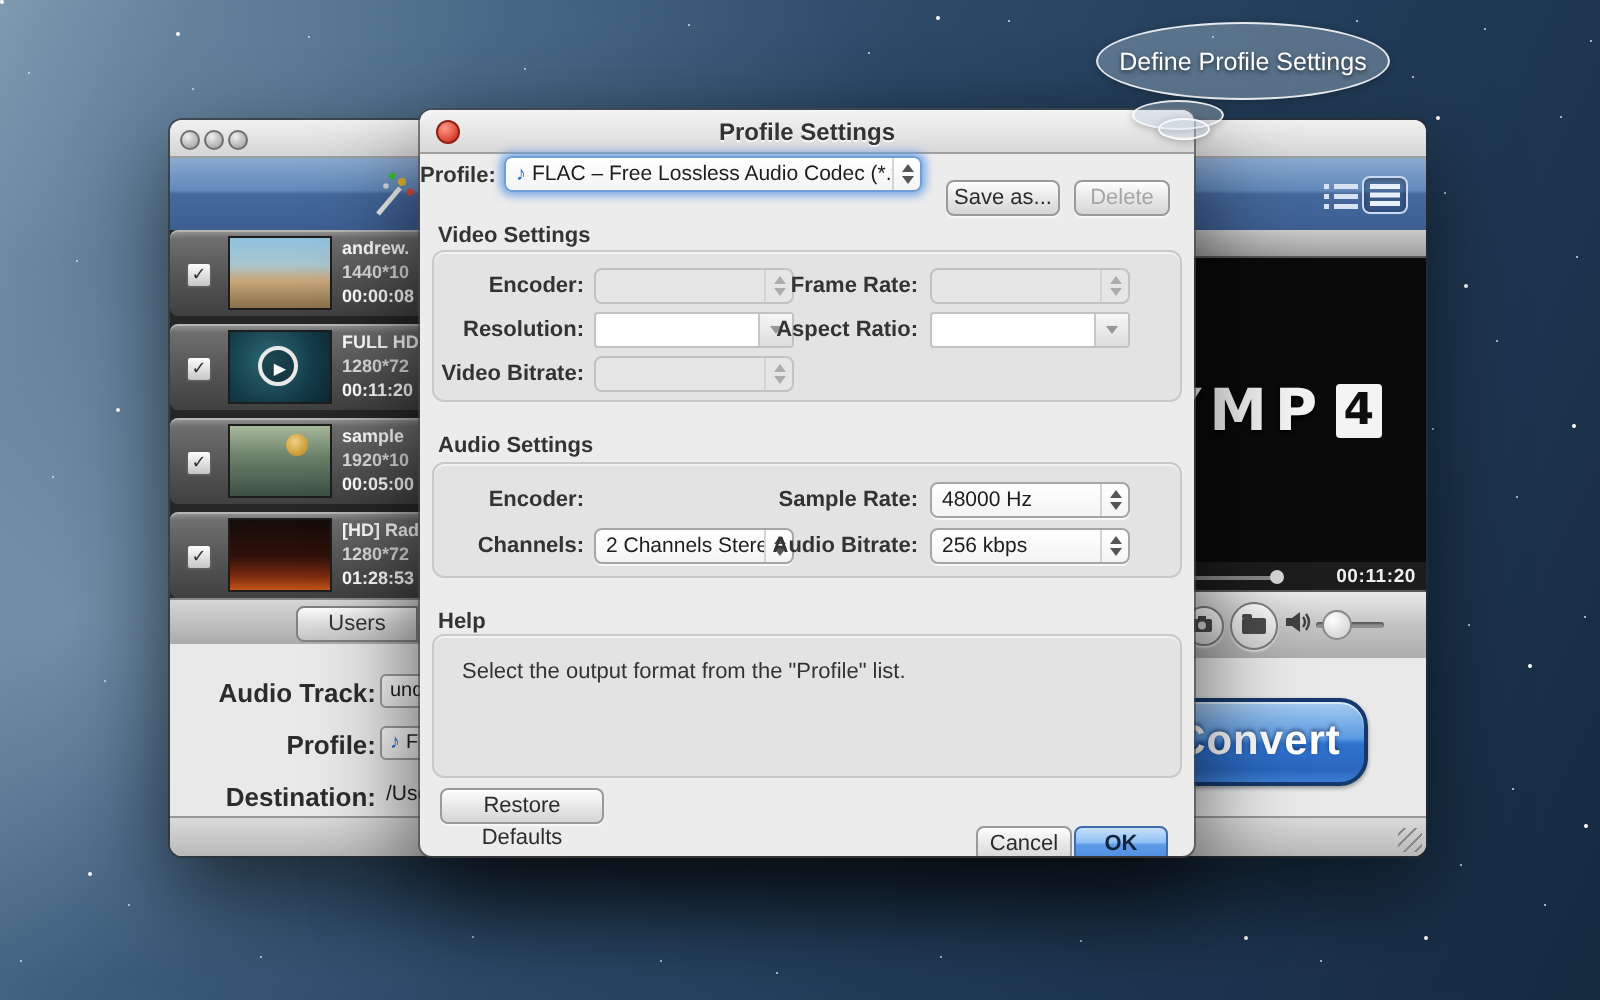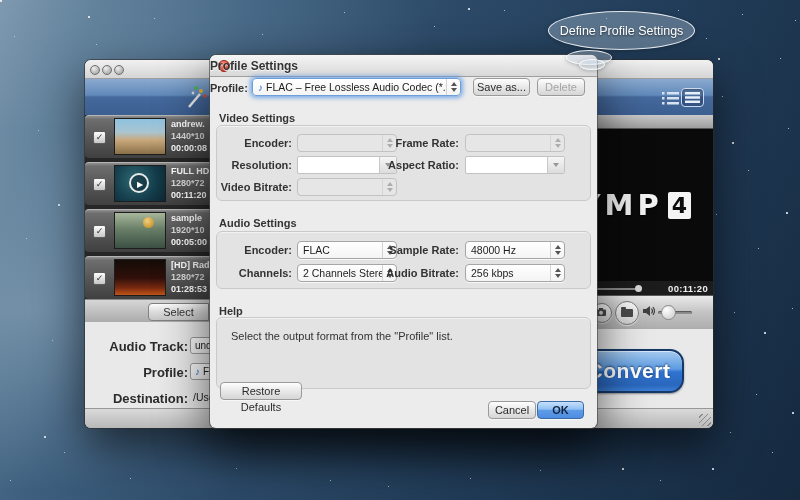--- a/index.html
+++ b/index.html
@@ -121,21 +121,21 @@
     background:linear-gradient(#dadada,#b8b8b8);border-top:1px solid #979797;box-sizing:border-box;z-index:4;}
   .grip{right:2px;top:5px;width:12px;height:12px;
     background:repeating-linear-gradient(135deg,transparent 0 2px,#8a8a8a 2px 3px,transparent 3px 4px);}
 
   
   #dialog{left:210px;top:55px;width:387px;height:373px;border-radius:6px;overflow:hidden;
     background:#ececec;z-index:40;font-size:11px;color:#2e2e2e;
     box-shadow:0 0 0 1px rgba(70,70,70,.65),0 22px 50px rgba(0,0,0,.65);}
   .dlg-titlebar{left:0;top:0;width:387px;height:22px;
     background:linear-gradient(#f5f5f5,#d8d8d8);border-bottom:1px solid #9f9f9f;box-sizing:border-box;}
-  .dlg-title{width:387px;top:4px;font-size:12px;font-weight:bold;color:#333;
+  .dlg-title{width:387px;top:4px;text-align:center;font-size:12px;font-weight:bold;color:#333;
     text-shadow:0 1px 0 rgba(255,255,255,.8);}
   .dlg-close{left:8px;top:5px;width:12px;height:12px;border-radius:50%;border:1px solid #8f2218;
     background:radial-gradient(circle at 35% 30%,#ff9a8a,#ee6a56 40%,#cf3a28 78%,#b02a1c);box-sizing:border-box;}
   .dlabel{text-align:right;font-weight:bold;color:#333;}
   .pu{height:18px;border:1px solid #a6a6a6;border-radius:4px;background:linear-gradient(#fff,#f4f4f4);
     display:flex;align-items:center;box-sizing:border-box;box-shadow:0 1px 0 rgba(255,255,255,.7);}
   .pu .t{flex:1;padding-left:5px;font-size:10.5px;color:#1d1d1d;white-space:nowrap;overflow:hidden;
     display:flex;align-items:center;gap:3px;}
   .st{width:13px;align-self:stretch;border-left:1px solid #d4d4d4;display:flex;flex-direction:column;
     align-items:center;justify-content:center;gap:2px;}
@@ -150,21 +150,21 @@
   .combo .t{flex:1;}
   .ddbtn{width:16px;border-left:1px solid #c8c8c8;background:linear-gradient(#f6f6f6,#dcdcdc);
     display:flex;align-items:center;justify-content:center;}
   .ddbtn .td{border-left-width:3.5px;border-right-width:3.5px;border-top-color:#979797;}
   .focusring{box-shadow:0 0 4px 2px rgba(95,155,230,.8);border-color:#6f9fd8;}
   .groupbox{background:#e3e3e3;border:1px solid #c9c9c9;border-radius:6px;
     box-shadow:inset 0 1px 0 rgba(255,255,255,.55);box-sizing:border-box;}
   .sec-title{font-weight:bold;color:#333;}
   .mbtn{height:18px;border:1px solid #9a9a9a;border-radius:4px;
     background:linear-gradient(#fefefe,#e8e8e8 50%,#d6d6d6);font-size:11px;color:#2b2b2b;
-    text-align:center;line-height:16px;box-sizing:border-box;box-shadow:0 1px 0 rgba(255,255,255,.6);}
+    text-align:center;line-height:16px;box-sizing:border-box;box-shadow:0 1px 0 rgba(255,255,255,.6);margin-top:12px;}
   .mbtn.disabled{color:#a5a5a5;}
   .mbtn.okbtn{background:linear-gradient(#c8e0fa,#8fc0f4 45%,#5e9ce8 52%,#4d8ce0);
     border-color:#3d6cab;color:#12233c;font-weight:bold;}
   .help-text{font-size:11px;color:#333;}
 
   
   .bub{border:1px solid rgba(255,255,255,.85);border-radius:50%;
     background:rgba(165,185,205,.42);z-index:60;box-shadow:0 1px 4px rgba(0,0,0,.25);}
   #tooltip-main{left:548px;top:11px;width:145px;height:37px;display:flex;align-items:center;
     justify-content:center;color:#fff;font-size:12.5px;text-shadow:0 1px 2px rgba(0,0,0,.6);}
@@ -250,21 +250,21 @@
       <div class="thumb thumb-4 abs"></div>
       <div class="meta abs">
         <div class="fname">[HD] Rad</div>
         <div class="fres">1280*72</div>
         <div class="fdur">01:28:53</div>
       </div>
     </div>
   </div>
 
   <div class="merge-bar abs">
-    <div class="merge-btn abs">Select</div>
+    <div class="merge-btn abs">Users</div>
   </div>
 
   <div class="bottom-panel abs">
     <div class="bp-label abs" style="left:8px;top:17px">Audio Track:</div>
     <div class="bp-value abs" style="top:15px;width:160px">
       <span>und aac 2 ch</span>
     </div>
     <div class="bp-label abs" style="left:8px;top:43px">Profile:</div>
     <div class="bp-value abs" style="top:41px;width:160px">
       <span class="note-ic">♪</span>
@@ -371,27 +371,20 @@
         <span class="st">
           <i class="tu"></i>
           <i class="td"></i>
         </span>
     </div>
   </div>
 
   <div class="sec-title abs" style="left:9px;top:162px">Audio Settings</div>
   <div class="groupbox abs" style="left:6px;top:176px;width:375px;height:58px">
     <div class="dlabel abs" style="left:0;top:12px;width:75px">Encoder:</div>
-    <div class="pu abs" style="left:80px;top:9px;width:100px">
-      <span class="t">FLAC</span>
-      <span class="st">
-          <i class="tu"></i>
-          <i class="td"></i>
-        </span>
-    </div>
     <div class="dlabel abs" style="left:142px;top:12px;width:100px">Sample Rate:</div>
     <div class="pu abs" style="left:248px;top:9px;width:100px">
       <span class="t">48000 Hz</span>
       <span class="st">
           <i class="tu"></i>
           <i class="td"></i>
         </span>
     </div>
     <div class="dlabel abs" style="left:0;top:35px;width:75px">Channels:</div>
     <div class="pu abs" style="left:80px;top:32px;width:100px">

